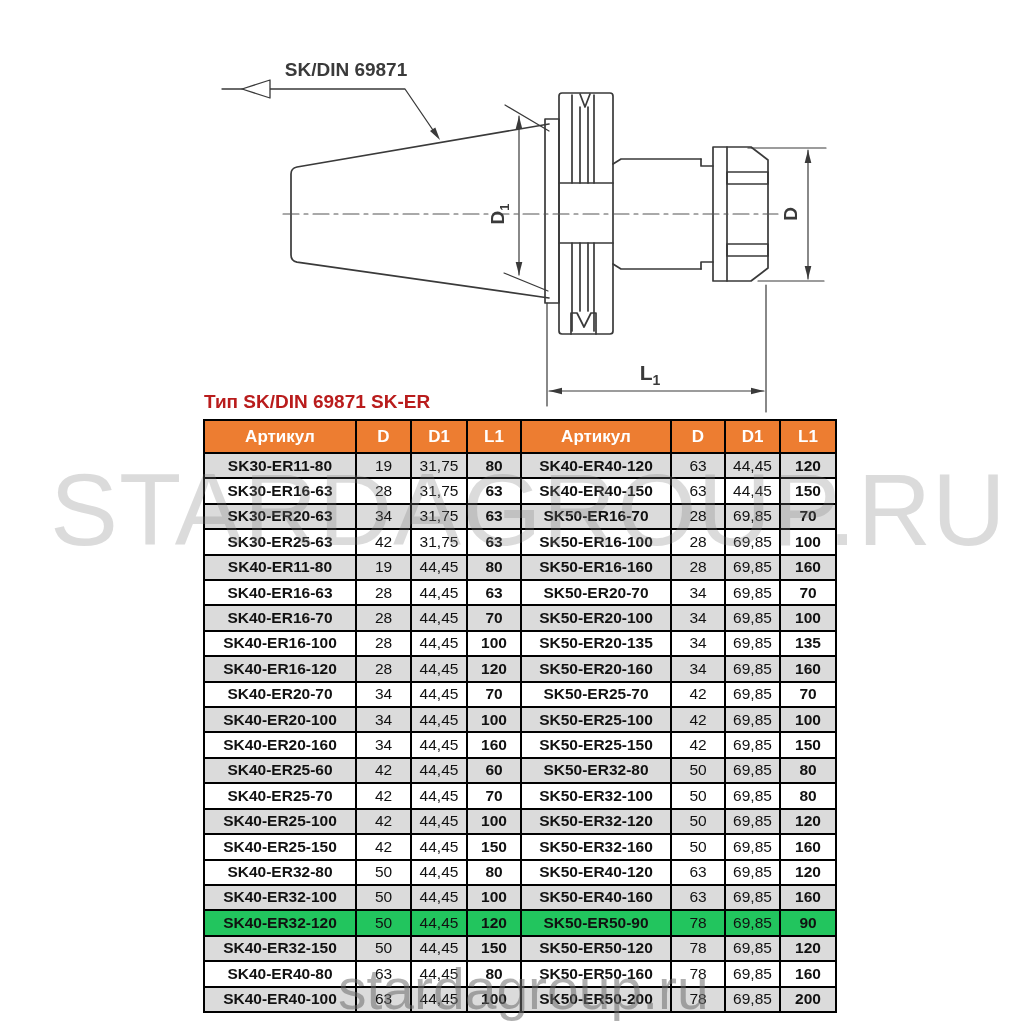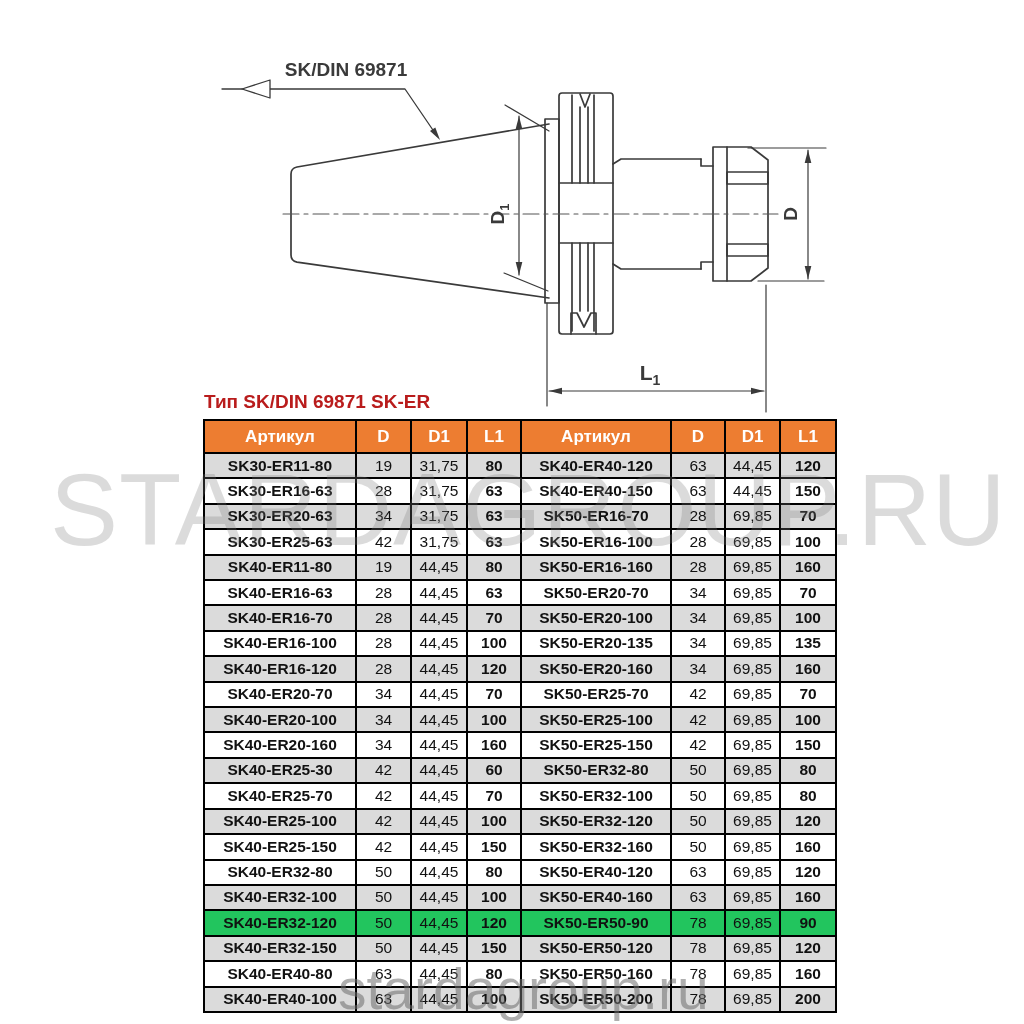--- a/index.html
+++ b/index.html
@@ -247,21 +247,21 @@
           <td class="c-art">SK40-ER20-160</td>
           <td class="c-num">34</td>
           <td class="c-num">44,45</td>
           <td class="c-l1">160</td>
           <td class="c-art">SK50-ER25-150</td>
           <td class="c-num">42</td>
           <td class="c-num">69,85</td>
           <td class="c-l1">150</td>
         </tr>
         <tr style="background: rgb(219, 219, 219);">
-          <td class="c-art">SK40-ER25-30</td>
+          <td class="c-art">SK40-ER25-60</td>
           <td class="c-num">42</td>
           <td class="c-num">44,45</td>
           <td class="c-l1">60</td>
           <td class="c-art">SK50-ER32-80</td>
           <td class="c-num">50</td>
           <td class="c-num">69,85</td>
           <td class="c-l1">80</td>
         </tr>
         <tr style="background: rgb(255, 255, 255);">
           <td class="c-art">SK40-ER25-70</td>

